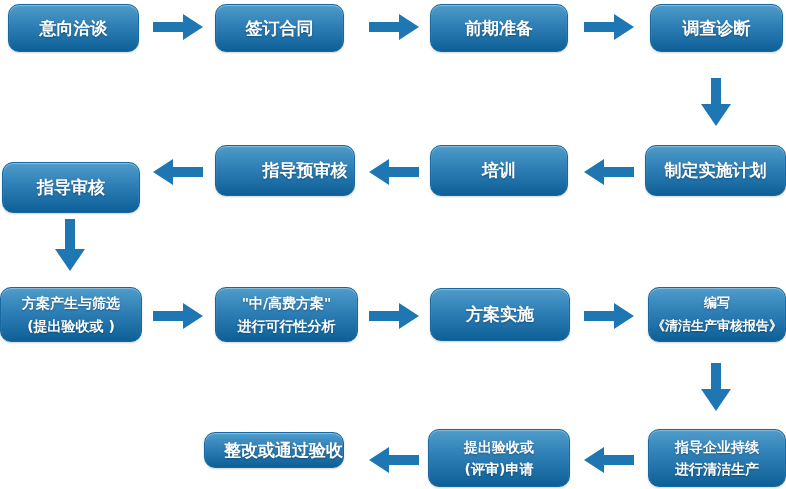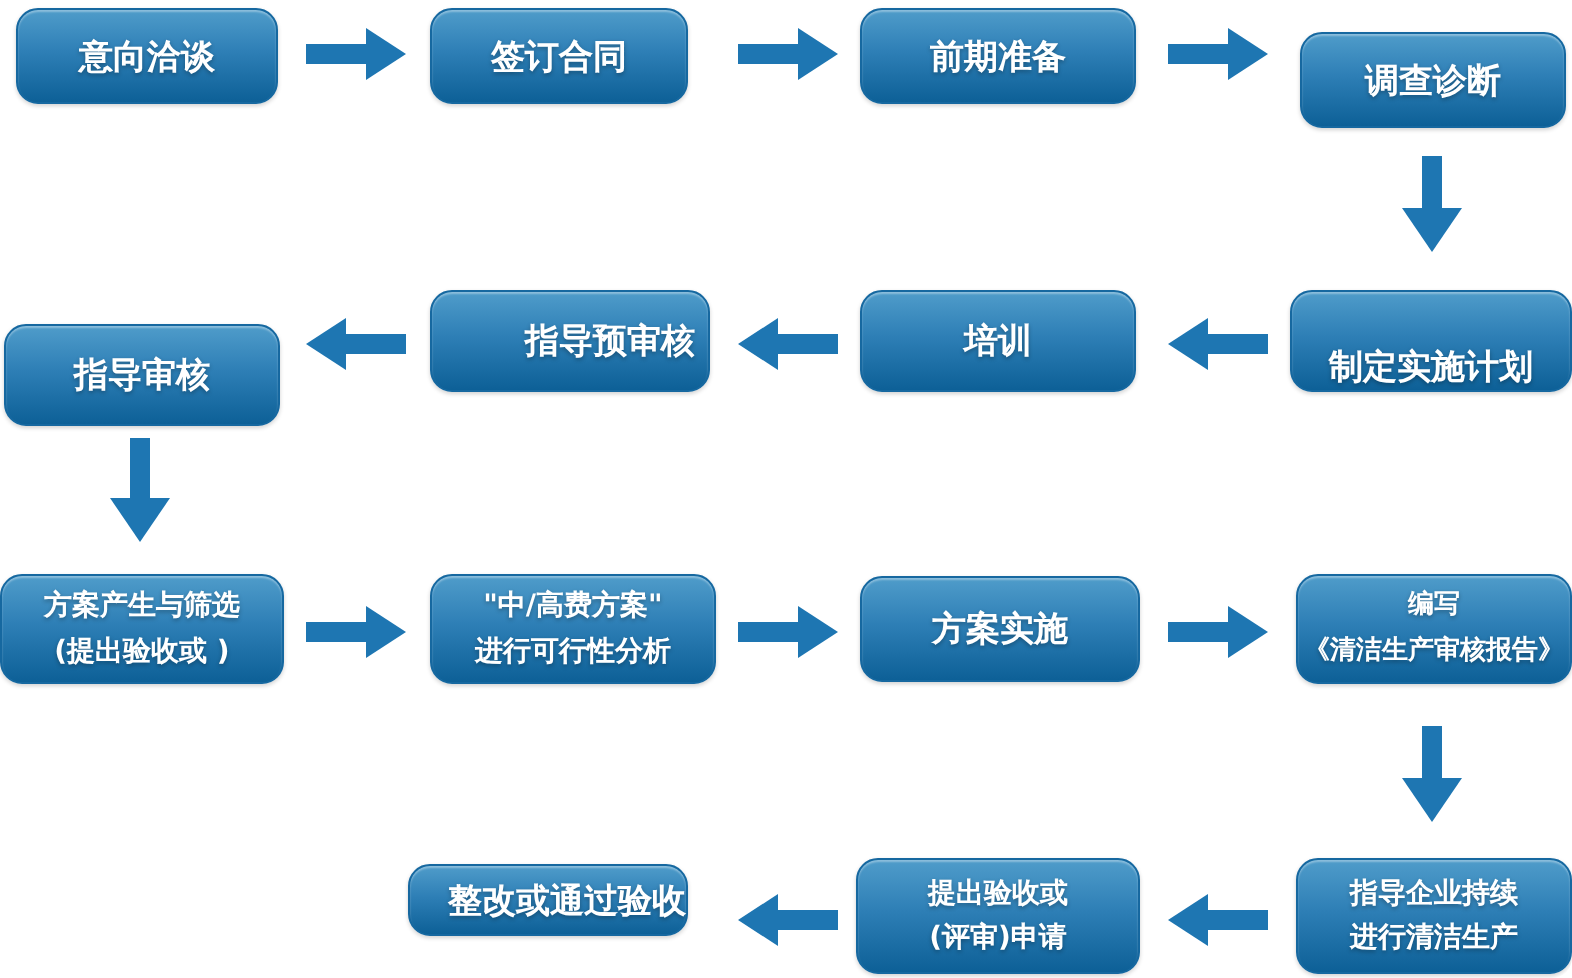--- a/index.html
+++ b/index.html
@@ -79,21 +79,21 @@
 
   <div class="box one" style="left:8px; top:4px; width:131px; height:48px;">
     <span>意向洽谈</span>
   </div>
   <div class="box one" style="left:215px; top:4px; width:129px; height:48px;">
     <span>签订合同</span>
   </div>
   <div class="box one" style="left:430px; top:4px; width:138px; height:48px;">
     <span>前期准备</span>
   </div>
-  <div class="box one" style="left:650px; top:16px; width:133px; height:48px;justify-content:center;">
+  <div class="box one" style="left:650px; top:4px; width:133px; height:48px;justify-content:center;">
     <span>调查诊断</span>
   </div>
 
   <div class="arrow-h" style="left:153px; top:14px; width:50px;">
     <div class="shaft"></div>
     <div class="head-r"></div>
   </div>
   <div class="arrow-h" style="left:369px; top:14px; width:50px;">
     <div class="shaft"></div>
     <div class="head-r"></div>
@@ -110,21 +110,21 @@
 
   <div class="box one" style="left:2px; top:145px; width:138px; height:51px;margin-top:17px;">
     <span>指导审核</span>
   </div>
   <div class="box one" style="left:215px; top:145px; width:140px; height:51px;padding-left:40px;">
     <span>指导预审核</span>
   </div>
   <div class="box one" style="left:430px; top:145px; width:138px; height:51px;">
     <span>培训</span>
   </div>
-  <div class="box one" style="left:645px; top:145px; width:141px; height:51px;justify-content:flex-end;">
+  <div class="box one" style="left:645px; top:145px; width:141px; height:51px;">
     <span>制定实施计划</span>
   </div>
 
   <div class="arrow-h" style="left:153px; top:159px; width:50px;">
     <div class="head-l"></div>
     <div class="shaft"></div>
   </div>
   <div class="arrow-h" style="left:369px; top:159px; width:50px;">
     <div class="head-l"></div>
     <div class="shaft"></div>

